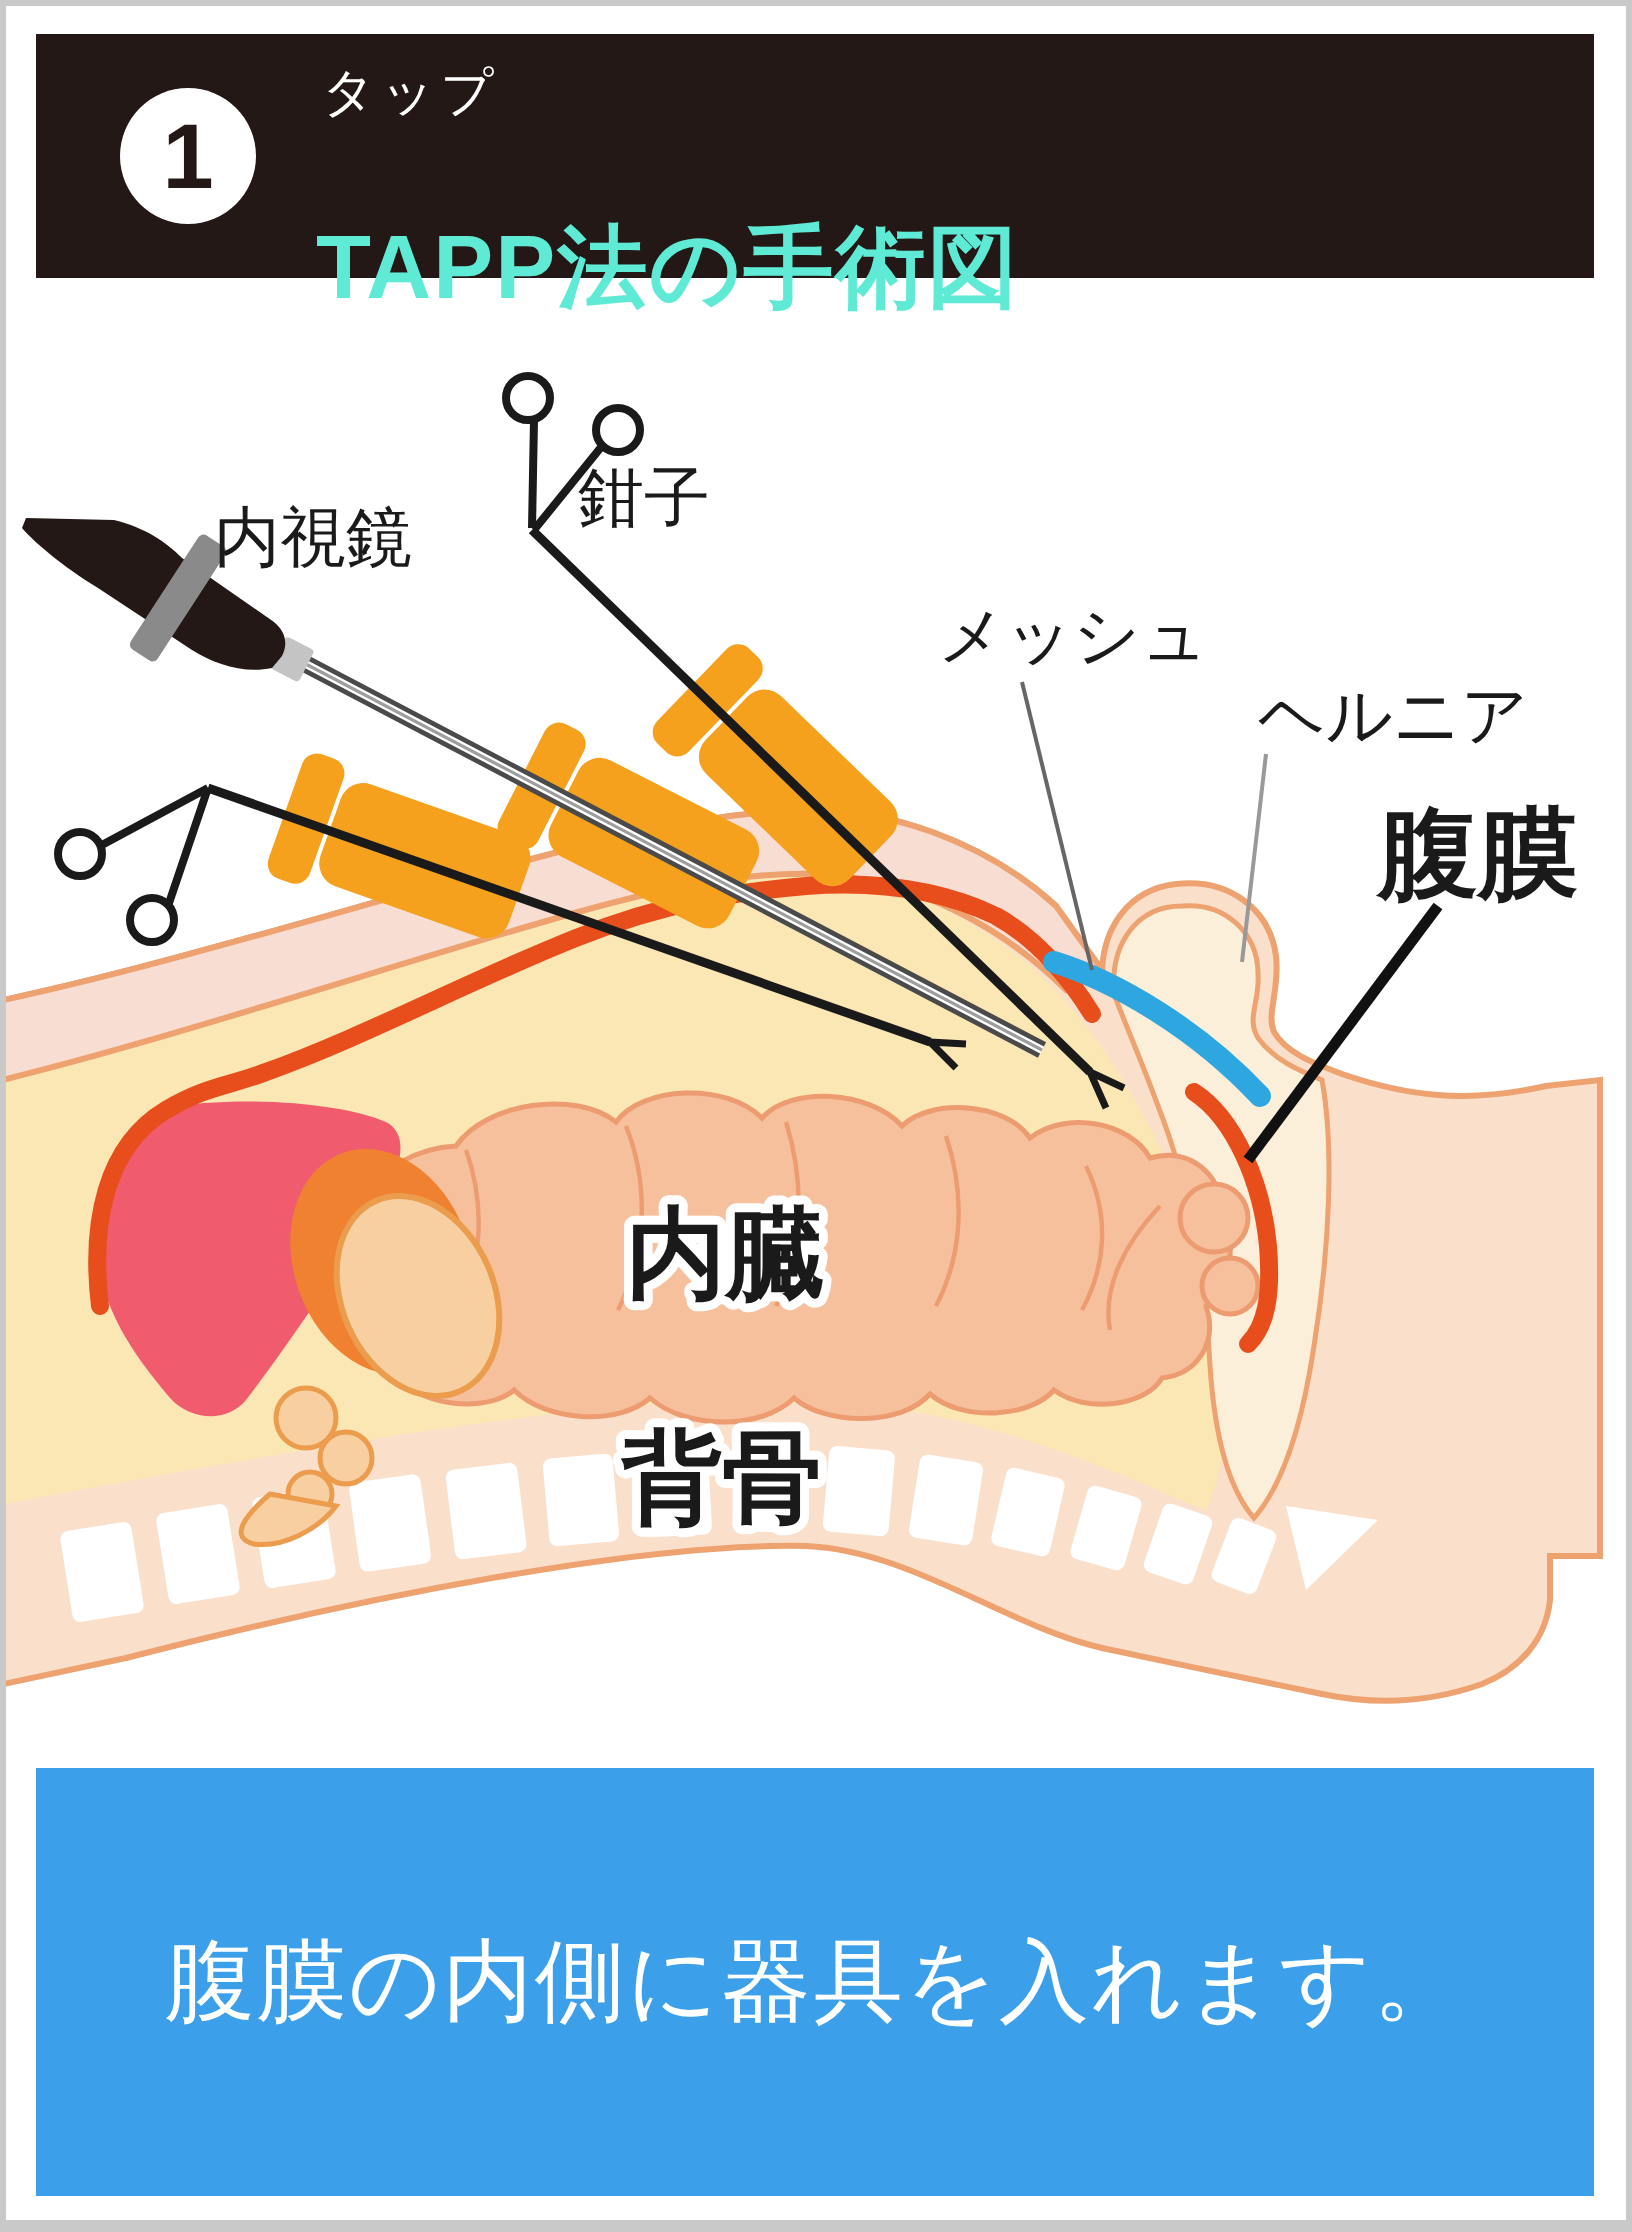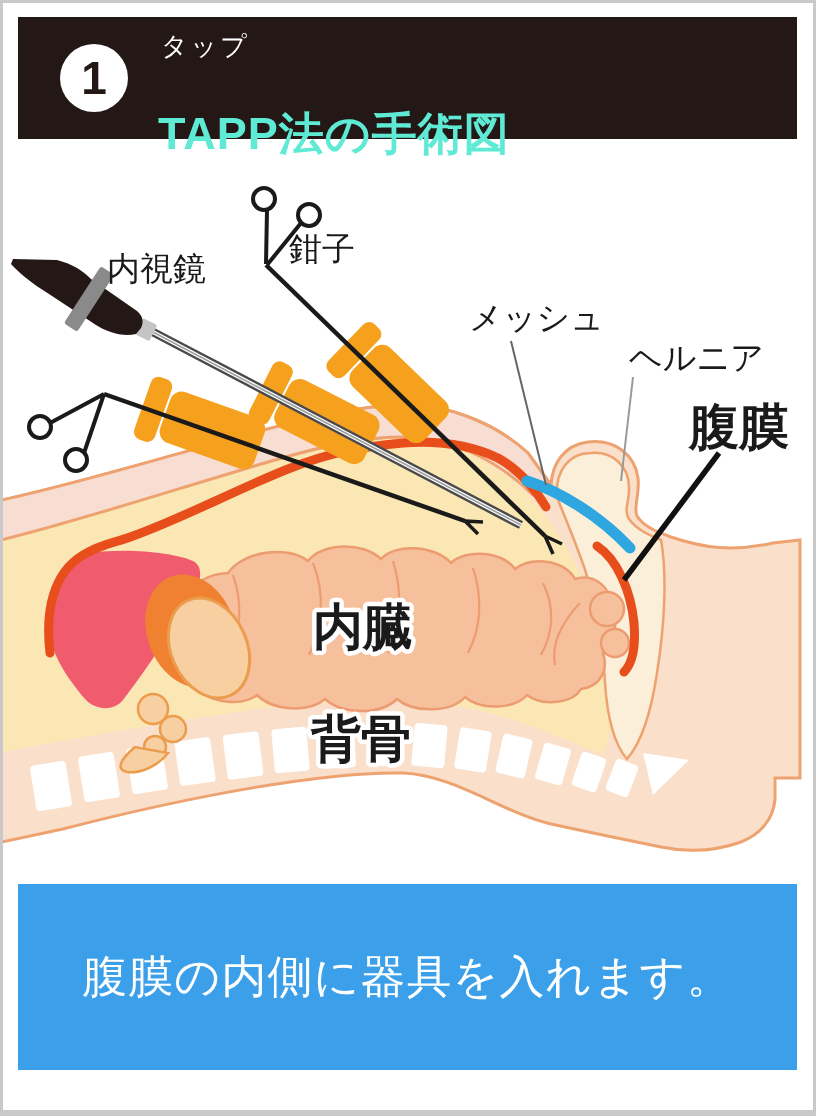--- a/index.html
+++ b/index.html
@@ -29,21 +29,21 @@
     font-size:26px;letter-spacing:3px;color:#ffffff;text-align:center;
   }
   .hdr .title{
     position:absolute;left:140px;top:46px;
     font-size:45px;font-weight:600;letter-spacing:1px;color:#5eead4;margin-top:41px;
   }
   
   .illu{position:absolute;left:0;top:140px;width:810px;height:744px;}
   
   .cap{
-    position:absolute;left:15px;top:881px;width:779px;height:186px;
+    position:absolute;left:15px;top:881px;width:779px;height:214px;
     background:#3BA0E9;
     display:flex;align-items:center;justify-content:center;
     color:#ffffff;font-size:45px;font-weight:500;letter-spacing:1px;
   }
   svg text{font-family:"Liberation Sans","DejaVu Sans",sans-serif;}
   .lbl{fill:#1a1a1a;font-size:33px;}
   .lbl-big{fill:#1a1a1a;font-size:50px;font-weight:bold;}
   .halo{stroke:#ffffff;stroke-width:9px;paint-order:stroke;stroke-linejoin:round;}
 </style>
 </head>

